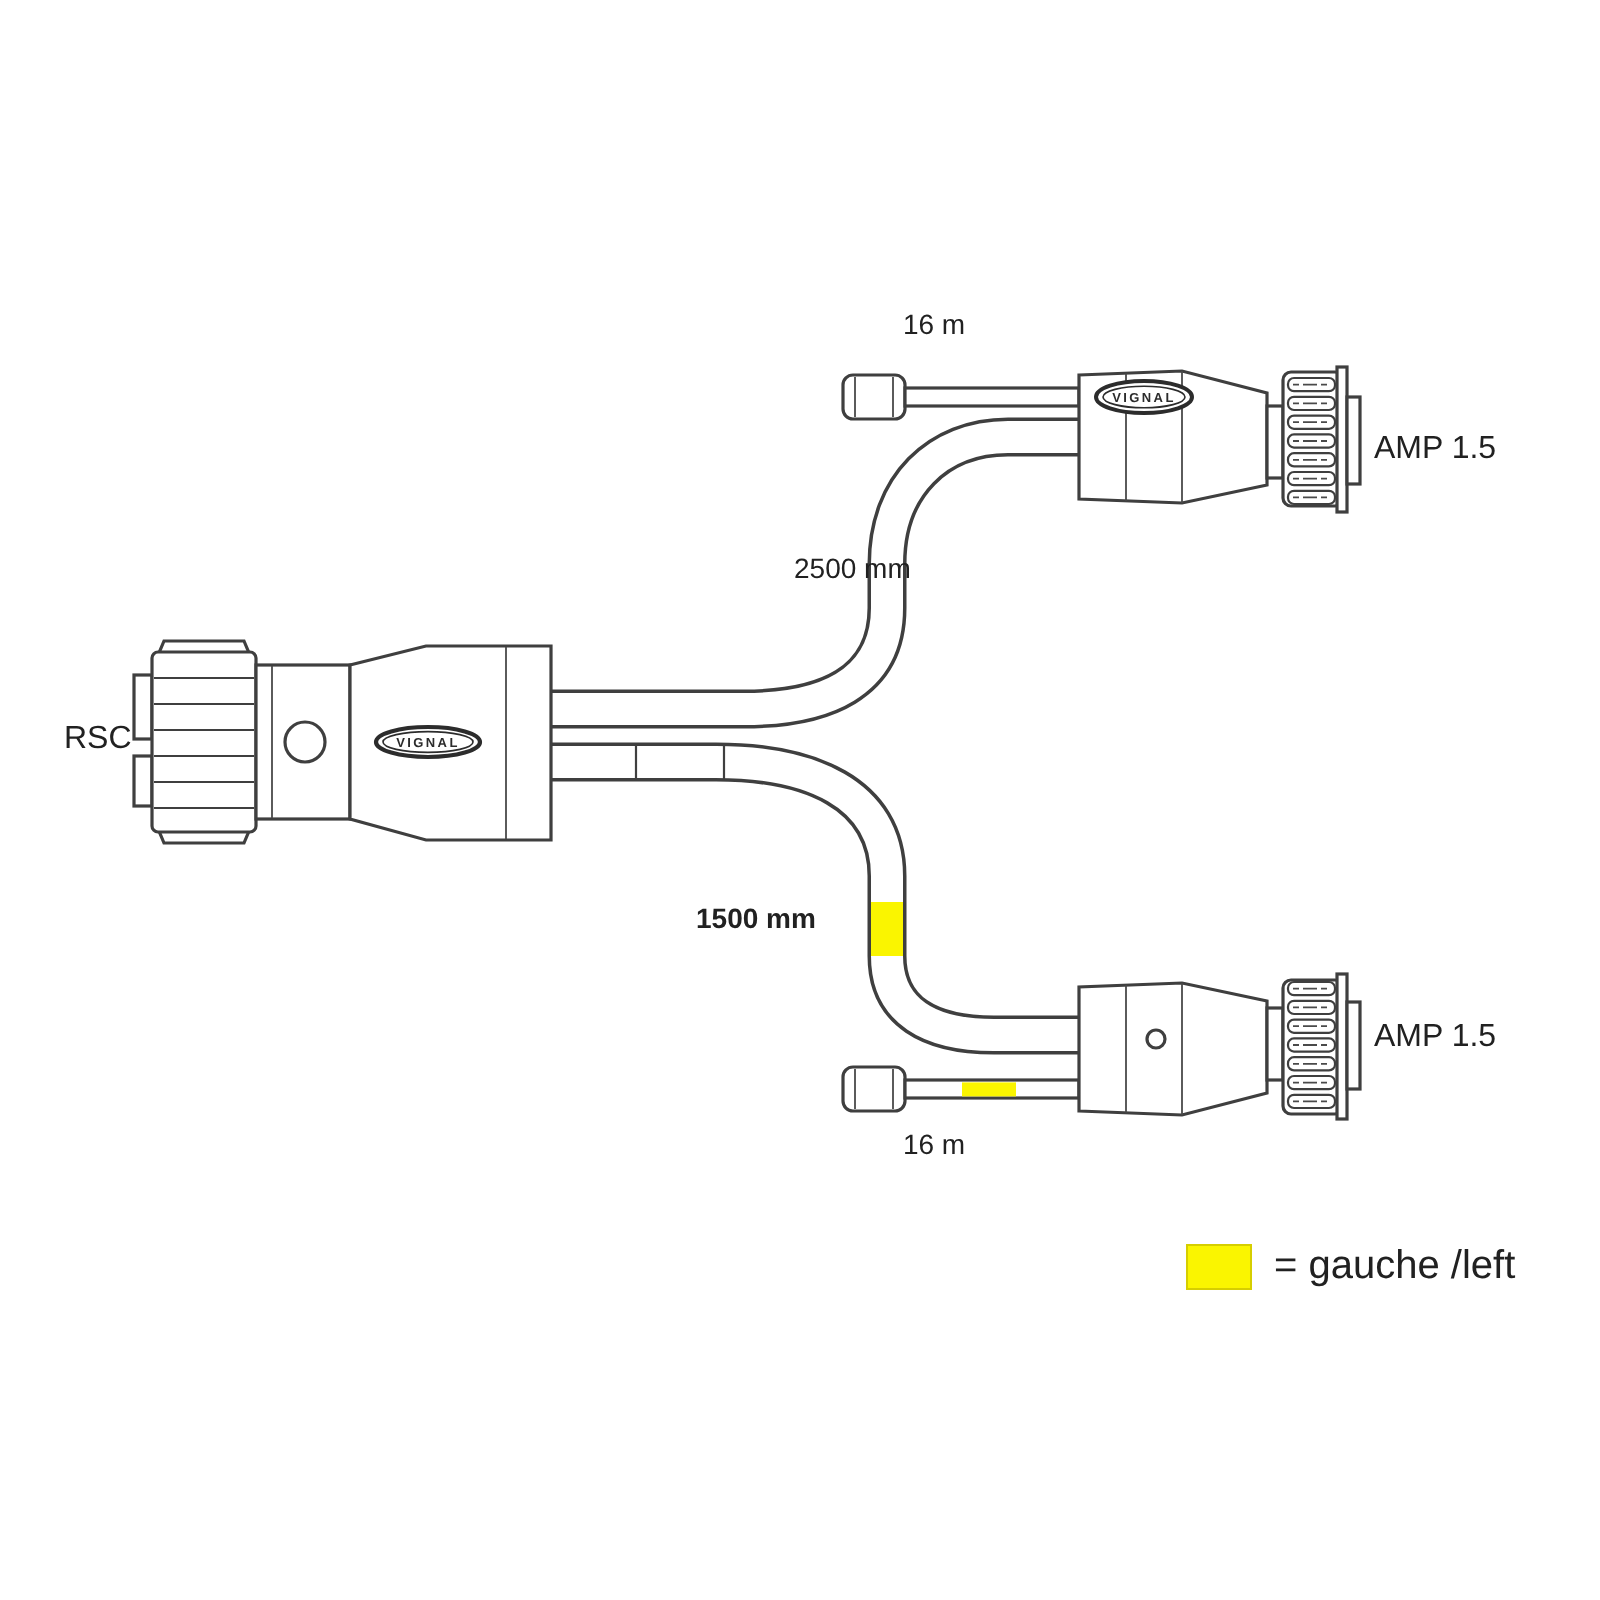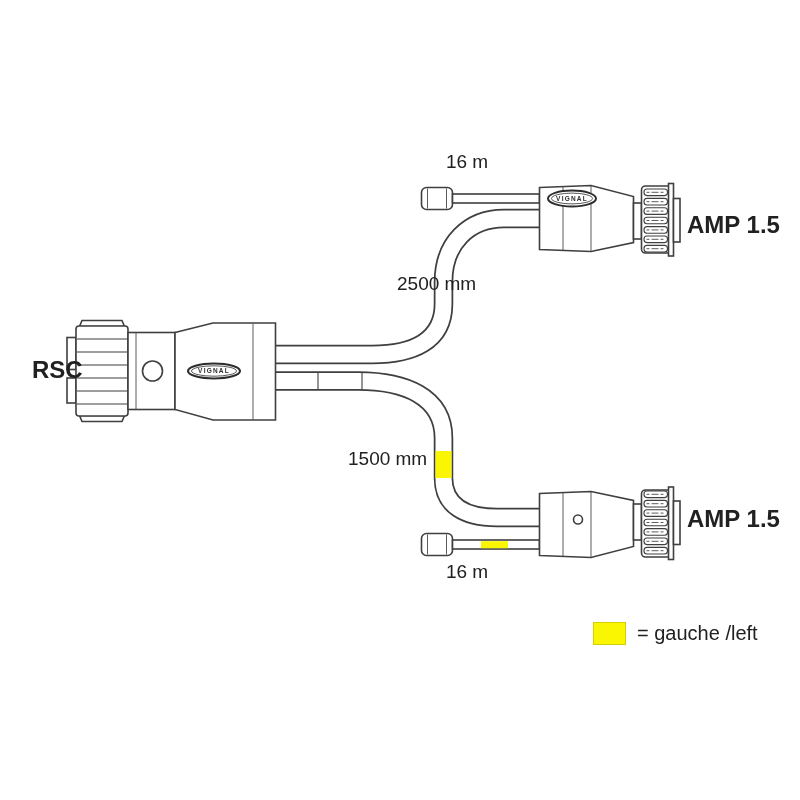--- a/index.html
+++ b/index.html
@@ -10,23 +10,23 @@
   #drawing{position:absolute;left:0;top:0;}
   .shape{fill:#ffffff;stroke:#3f3f3f;stroke-width:1.6;}
   .thin{fill:none;stroke:#3f3f3f;stroke-width:1.1;}
   .hair{fill:none;stroke:#4a4a4a;stroke-width:0.9;}
   .cable-outer{fill:none;stroke:#3f3f3f;stroke-width:19.5;}
   .cable-inner{fill:none;stroke:#ffffff;stroke-width:16;}
   .cable-band{fill:none;stroke-width:16;}
   .logo-text{font-family:"Liberation Sans",sans-serif;font-size:6.5px;font-weight:bold;
     fill:#2c2c2c;letter-spacing:1.2px;text-anchor:middle;}
   .lbl{
-    position:absolute;color:#212121;font-size:19px;line-height:22px;white-space:nowrap;
+    position:absolute;color:#212121;font-size:14px;line-height:22px;white-space:nowrap;
   }
-  .lbl-big{font-size:24px;font-weight:bold;}
+  .lbl-big{font-size:16px;}
   .center{text-align:center;}
   #legend{position:absolute;display:flex;align-items:center;gap:11px;}
   #legend .swatch{width:31px;height:21px;border:1px solid #d6ce00;}
   #legend .legend-text{color:#212121;font-size:20px;}
 </style>
 </head>
 <body>
 
 <div id="canvas">
 
@@ -100,21 +100,21 @@
   </svg>
 
   <div class="lbl lbl-big" style="left:32px;top:359px;">RSC</div>
 
   <div class="lbl center" style="left:436px;top:151px;width:62px;">16 m</div>
 
   <div class="lbl" style="left:349px;top:273px;margin-left:48px;">2500 mm</div>
 
   <div class="lbl lbl-big" style="left:687px;top:214px;">AMP 1.5</div>
 
-  <div class="lbl" style="left:348px;top:448px;">1500 mm</div>
+  <div class="lbl" style="left:348px;top:448px;font-weight:bold;">1500 mm</div>
 
   <div class="lbl lbl-big" style="left:687px;top:508px;">AMP 1.5</div>
 
   <div class="lbl center" style="left:436px;top:561px;width:62px;">16 m</div>
 
   <div id="legend" style="left:593px;top:622px;">
     <span class="swatch" style="background: rgb(250, 245, 0);"></span>
     <span class="legend-text">= gauche /left</span>
   </div>
 

